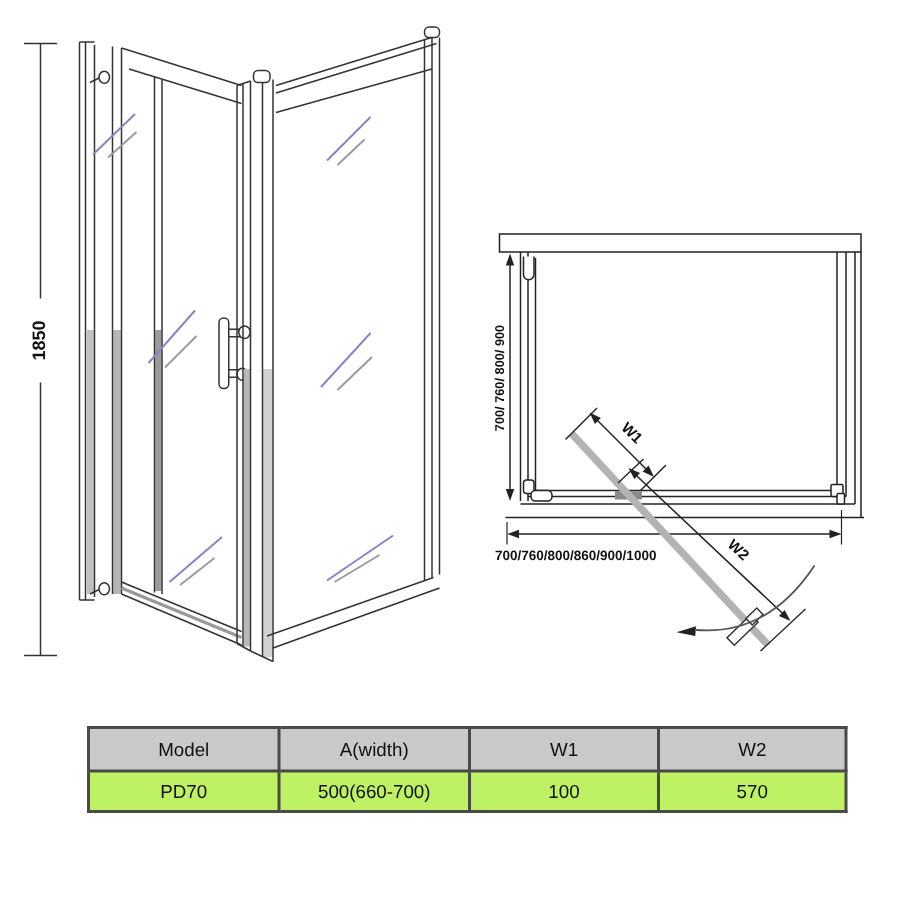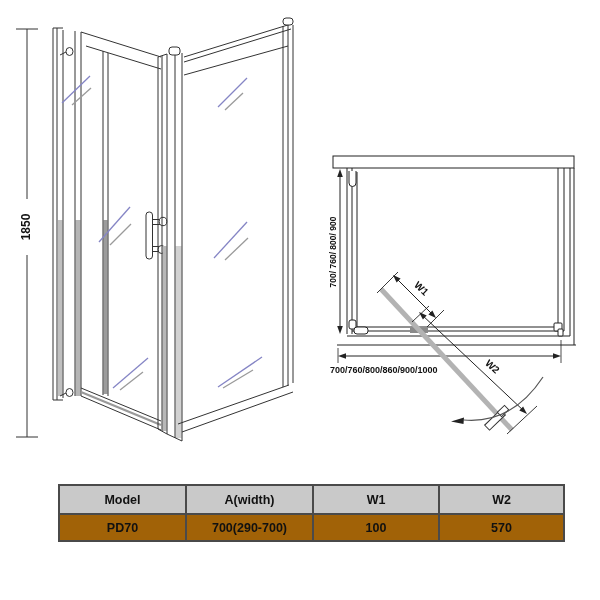--- a/index.html
+++ b/index.html
@@ -2,23 +2,23 @@
 <html><head>
 <meta charset="utf-8">
 <style>
   html,body{margin:0;padding:0;width:600px;height:600px;background:#ffffff;overflow:hidden;
     font-family:"Liberation Sans",sans-serif;}
   #stage{position:relative;width:600px;height:600px;background:#fff;}
   #drawing{position:absolute;left:0;top:0;}
   svg text{font-family:"Liberation Sans",sans-serif;fill:#111;}
   table.spec{position:absolute;left:58px;top:484px;border-collapse:collapse;table-layout:fixed;}
   table.spec td{border:2px solid #4a4a4a;text-align:center;vertical-align:middle;
-    font-size:12.5px;font-weight:bold;color:#111;padding:0;}
+    font-size:12.5px;font-weight:normal;color:#111;padding:0;}
   table.spec tr.hdr td{background:#c9c9c9;height:27px;}
-  table.spec tr.val td{background:#a16207;height:25px;}
+  table.spec tr.val td{background:#bef264;height:25px;}
   .c0{width:125px}.c1{width:125px}.c2{width:124px}.c3{width:123px}
 </style>
 </head>
 <body>
 
 <div id="stage">
 
 <svg id="drawing" width="600" height="475" viewBox="0 0 600 475">
 
   <g stroke="#333" stroke-width="1" fill="none">
@@ -209,20 +209,20 @@
 <table class="spec">
   <tbody>
     <tr class="hdr">
       <td class="c0">Model</td>
       <td class="c1">A(width)</td>
       <td class="c2">W1</td>
       <td class="c3">W2</td>
     </tr>
     <tr class="val">
       <td class="c0">PD70</td>
-      <td class="c1">700(290-700)</td>
+      <td class="c1">500(660-700)</td>
       <td class="c2">100</td>
       <td class="c3">570</td>
     </tr>
   </tbody>
 </table>
 
 </div>
 
 </body></html>

